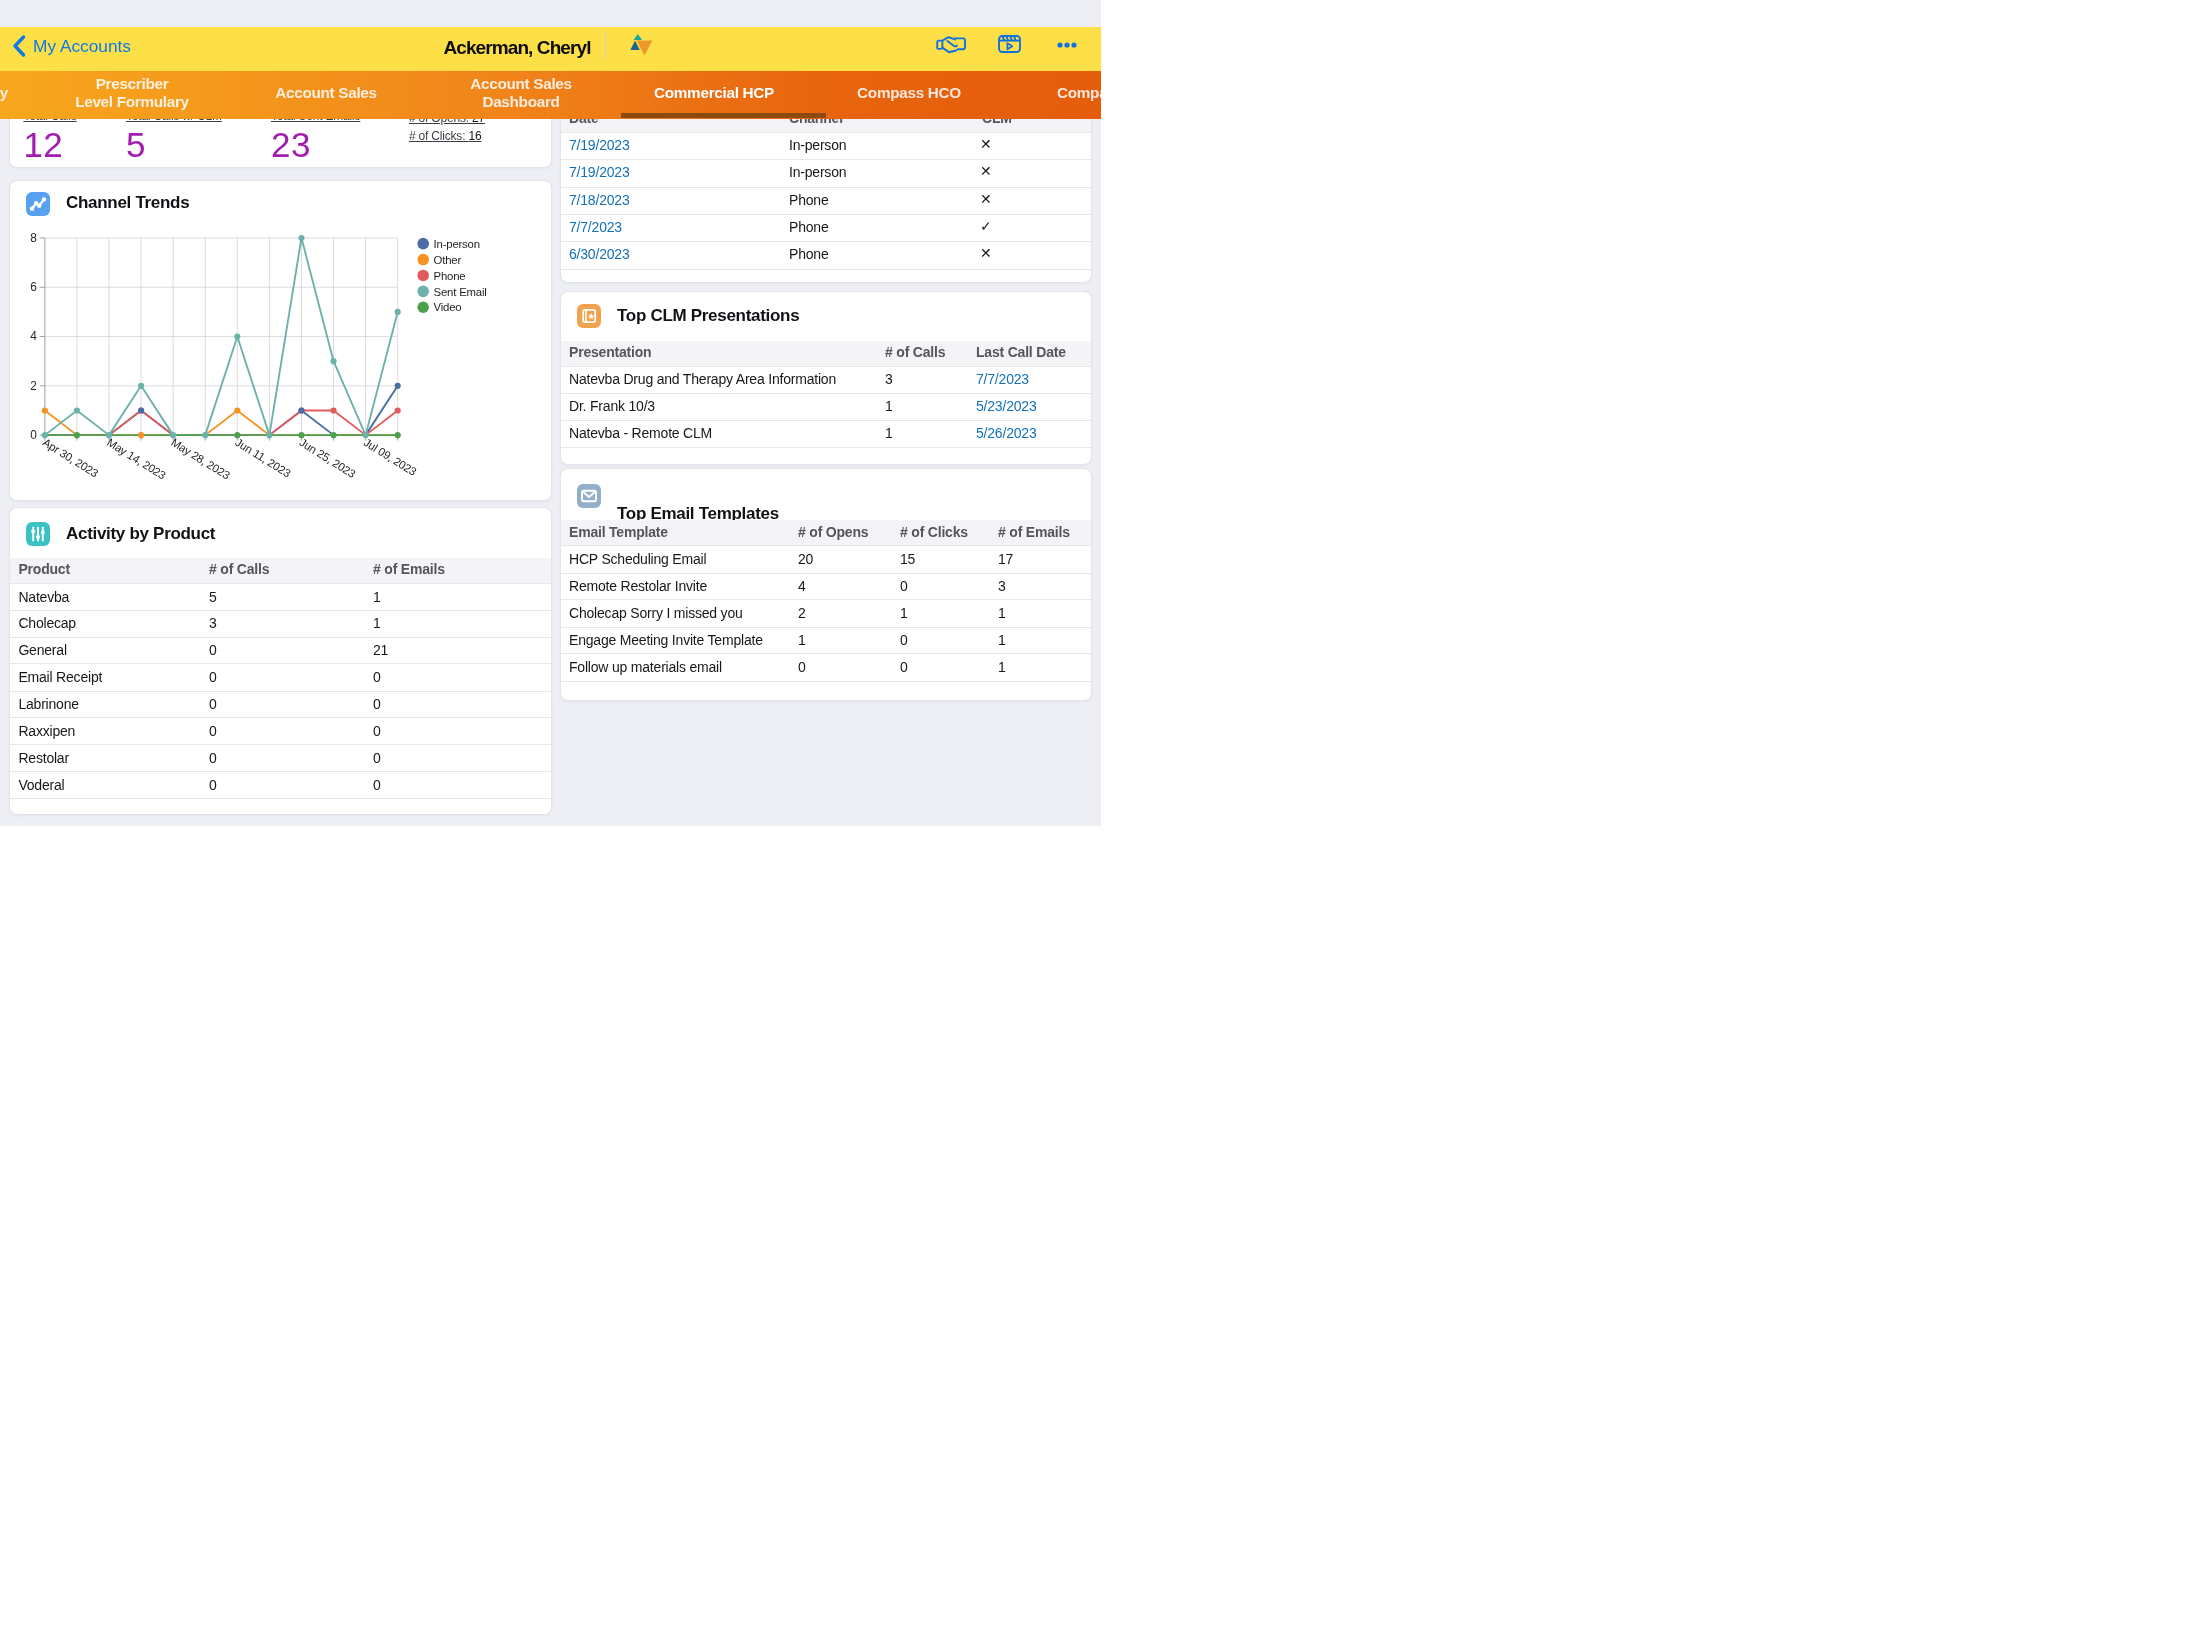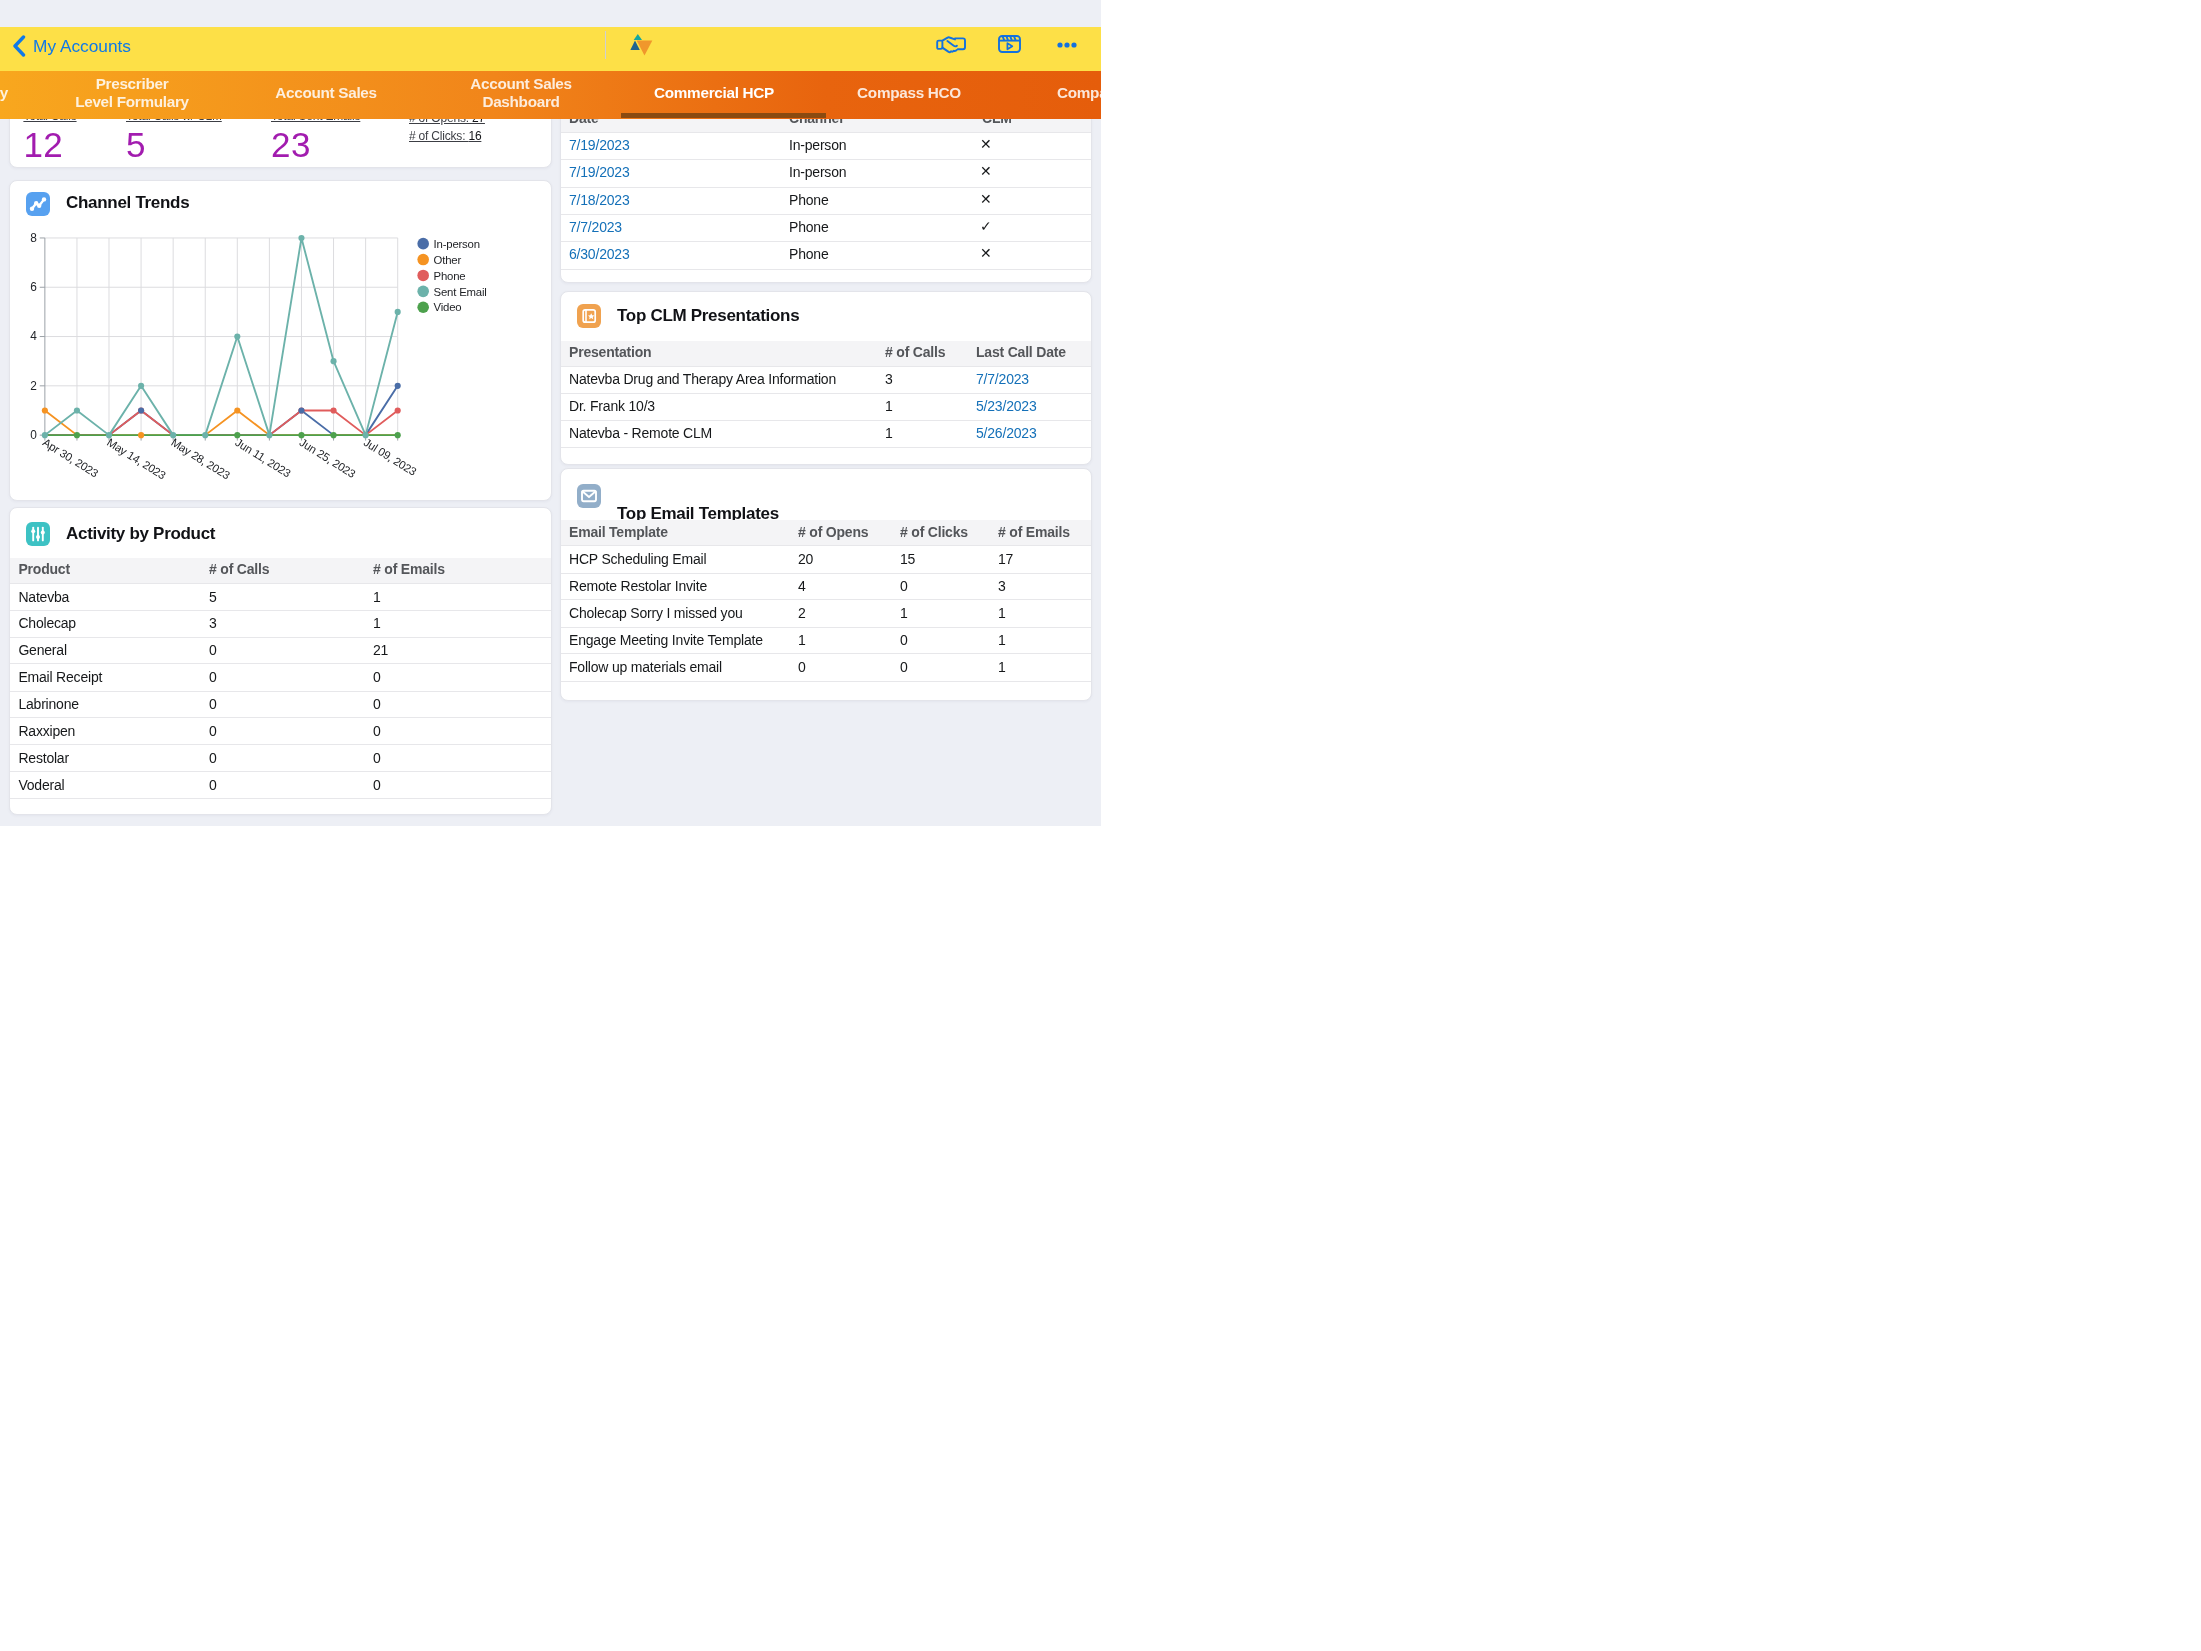--- a/index.html
+++ b/index.html
@@ -323,20 +323,21 @@
       <span class="td" style="left:437px;top:190px;">1</span>
     <div class="sep" style="top:212px;"></div>
   </div>
 
 
   <div id="nav">
     <svg class="abs" style="left:12px;top:8px;" width="14" height="22" viewBox="0 0 14 22">
       <polyline points="11.5,2 3,11 11.5,20" fill="none" stroke="#0f79e8" stroke-width="3.4" stroke-linecap="round" stroke-linejoin="round"></polyline>
     </svg>
     <span id="myacc">My Accounts</span>
+    <div id="navtitle">Ackerman, Cheryl</div>
     <div id="navdivider"></div>
 
     <svg class="abs" style="left:628px;top:5px;" width="28" height="32" viewBox="0 0 28 32">
       <polygon points="9.8,2 14.0,8.1 5.7,8.1" fill="#14a79f"></polygon>
       <polygon points="7.0,8.6 11.8,17.9 2.35,17.9" fill="#20648f"></polygon>
       <polygon points="8.65,8.5 24.35,8.5 16.5,23.5" fill="#f0972c"></polygon>
     </svg>
 
     <svg class="abs" style="left:936px;top:8px;" width="31" height="20" viewBox="0 0 31 20">
       <g fill="none" stroke="#1271e0" stroke-width="1.9" stroke-linecap="round" stroke-linejoin="round">

